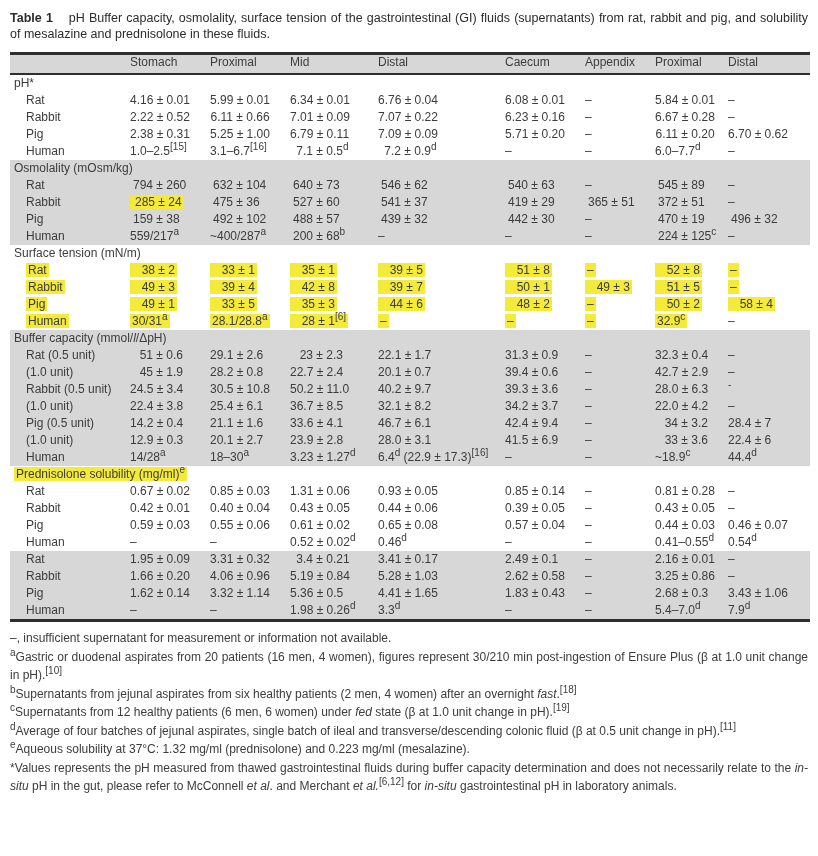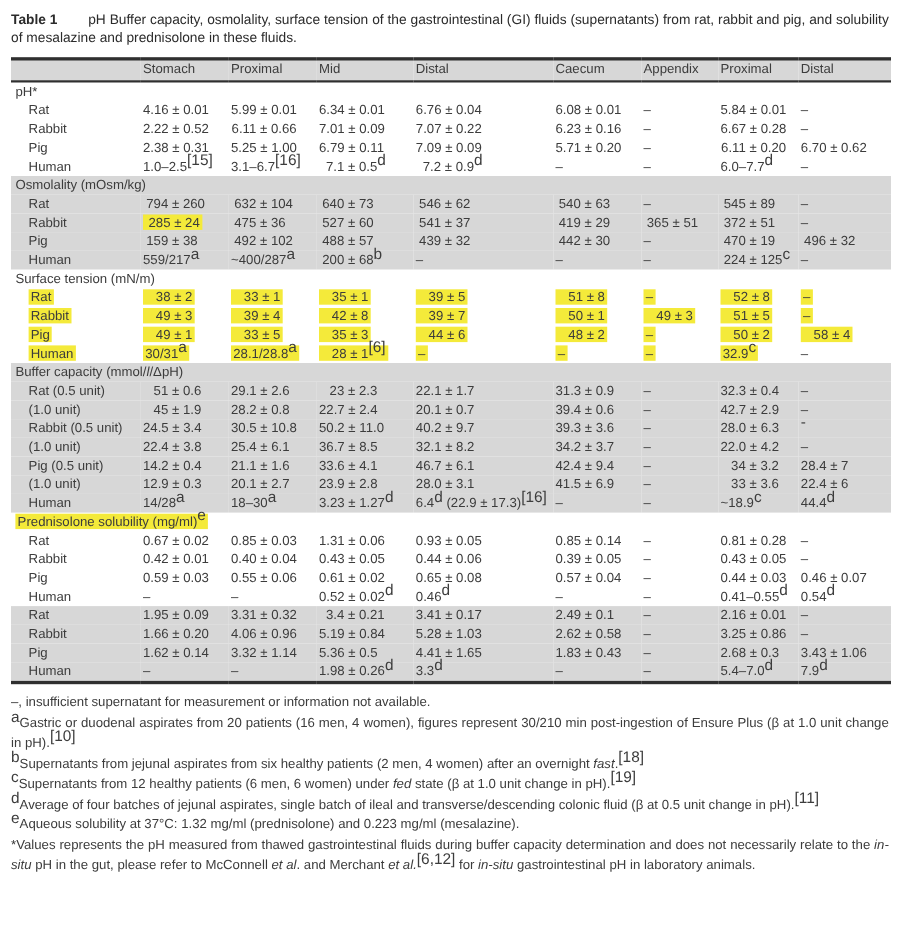--- a/index.html
+++ b/index.html
@@ -6,37 +6,37 @@
     --band:#d7d7d7;
     --hl:#f4ea3a;
     --rule:#2f2f2f;
     --text:#3c3c3c;
   }
   html,body{margin:0;padding:0;background:#fff;}
   body{width:818px;height:856px;overflow:hidden;
        font-family:"Liberation Sans","DejaVu Sans",sans-serif;color:var(--text);}
   .page{padding:8px 8px 0 10px;}
   .caption{font-size:12.5px;line-height:16px;color:#2b2b2b;margin:2px 0 10px 0;text-align:justify;width:798px;}
-  .caption .cap-label{font-weight:bold;margin-right:28px;}
+  .caption .cap-label{font-weight:bold;margin-right:16px;}
   table{border-collapse:collapse;table-layout:fixed;width:800px;font-size:12px;
         border-top:3px solid var(--rule);}
   col.c0{width:118px}col.c1{width:80px}col.c2{width:80px}col.c3{width:88px}
   col.c4{width:127px}col.c5{width:80px}col.c6{width:70px}col.c7{width:73px}col.c8{width:84px}
   thead{background:var(--band);border-bottom:2px solid var(--rule);}
   thead th{font-weight:normal;text-align:left;vertical-align:bottom;padding:0 0 4px 2px;white-space:nowrap;}
   thead tr.grp-row th{padding:6px 0 1px 0;height:18px;}
   .grpline{display:inline-block;text-align:center;border-bottom:2px solid #4d4d4d;padding-bottom:3px;}
   .grpline.si{width:205px;}
   .grpline.co{width:150px;}
   td{height:17px;line-height:17px;padding:0 0 0 2px;white-space:nowrap;overflow:visible;vertical-align:middle;}
   tbody.shaded{background:var(--band);}
   tbody:last-of-type{border-bottom:3px solid var(--rule);}
   td.sec-hdr{padding-left:4px;}
   td.row-label{padding-left:16px;}
-  sup{font-size:14px;line-height:0;vertical-align:super;}
+  sup{font-size:10px;line-height:0;vertical-align:super;}
   .hl{background:var(--hl);padding:0 2px;}
   .pmL{display:inline-block;min-width:23px;text-align:right;}
   .footnotes{width:798px;margin-top:7px;font-size:12px;line-height:18.5px;}
   .footnote{text-align:justify;}
 </style>
 </head>
 <body>
 
 <div class="page">
 

